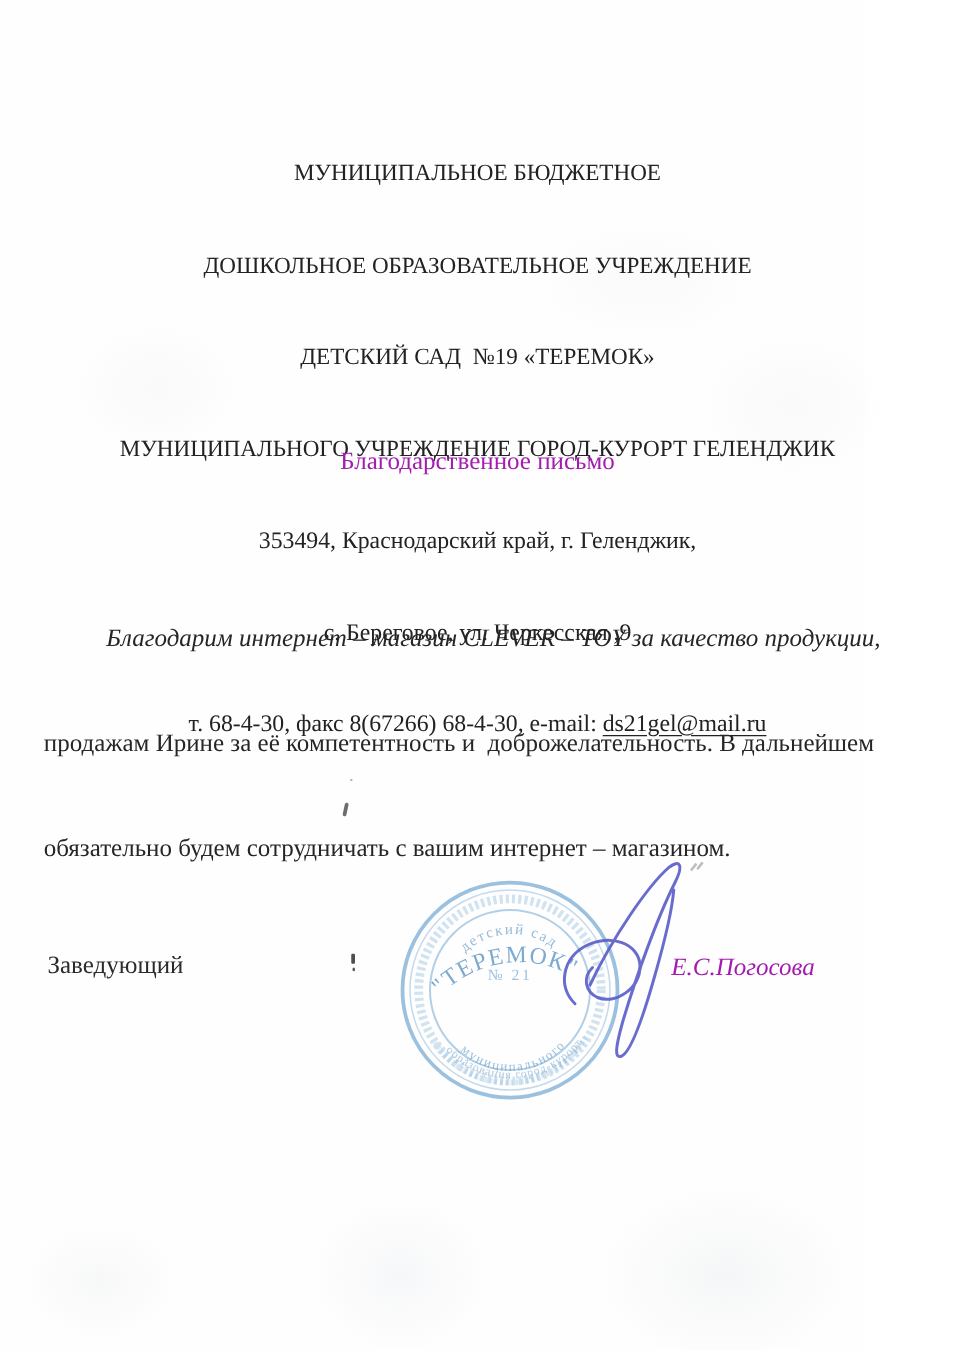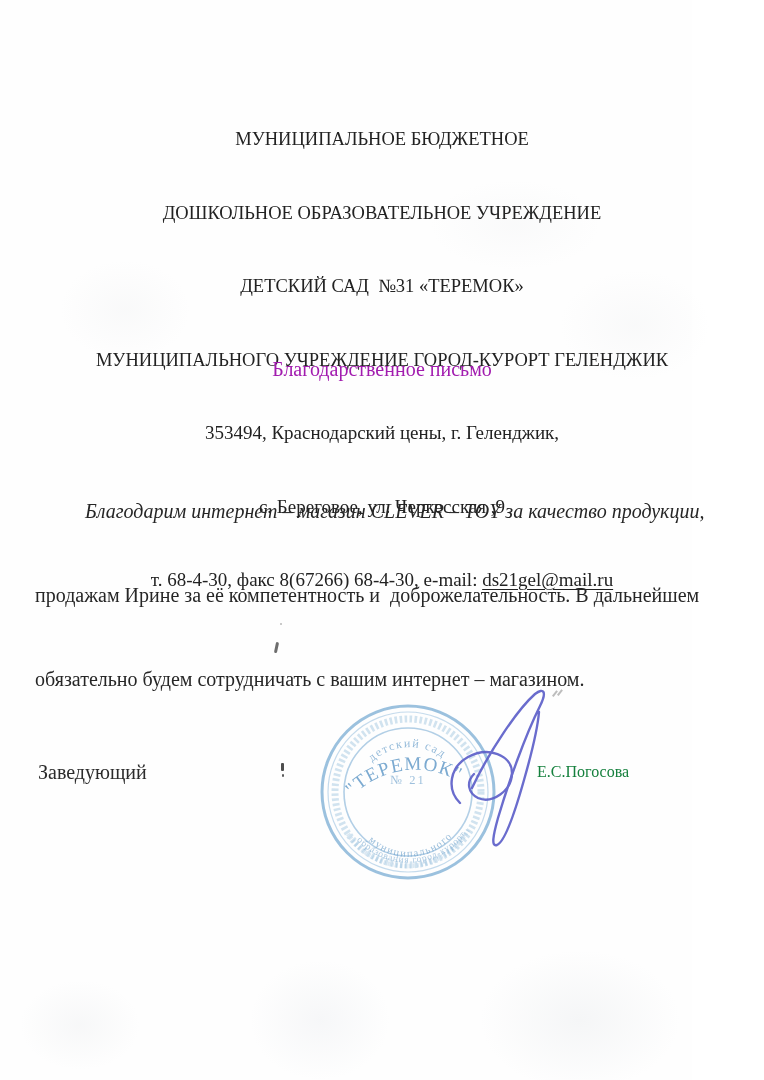--- a/index.html
+++ b/index.html
@@ -45,21 +45,21 @@
     white-space:pre-wrap;
   }
   .body-line{min-height:28px;}
   .body-line.indent{padding-left:50px;font-style:italic;}
 
   .sig-row{position:absolute;left:0;top:0;width:764px;height:0;}
   .sig-position{
     position:absolute;left:38px;top:761px;font-size:20px;color:#2b2b2b;text-align:center;
   }
   .sig-name{
-    position:absolute;left:537px;top:763px;font-size:16px;color:#15803d;
+    position:absolute;left:537px;top:763px;font-size:20px;color:#a21caf;font-style:italic;
   }
 
   .stamp{
     position:absolute;left:318px;top:702px;width:180px;height:180px;
     opacity:0.92;
   }
   .autograph{
     position:absolute;left:442px;top:685px;width:136px;height:172px;
   }
 
@@ -80,23 +80,23 @@
   <div class="smudge sm1"></div>
   <div class="smudge sm2"></div>
   <div class="smudge sm3"></div>
   <div class="smudge sm4"></div>
   <div class="smudge sm5"></div>
   <div class="smudge sm6"></div>
 
   <div class="letterhead">
     <div class="org-line">МУНИЦИПАЛЬНОЕ БЮДЖЕТНОЕ</div>
     <div class="org-line">ДОШКОЛЬНОЕ ОБРАЗОВАТЕЛЬНОЕ УЧРЕЖДЕНИЕ</div>
-    <div class="org-line">ДЕТСКИЙ САД  №31 «ТЕРЕМОК»</div>
+    <div class="org-line">ДЕТСКИЙ САД  №19 «ТЕРЕМОК»</div>
     <div class="org-line">МУНИЦИПАЛЬНОГО УЧРЕЖДЕНИЕ ГОРОД-КУРОРТ ГЕЛЕНДЖИК</div>
-    <div class="addr-line">353494, Краснодарский цены, г. Геленджик,</div>
+    <div class="addr-line">353494, Краснодарский край, г. Геленджик,</div>
     <div class="addr-line">с. Береговое, ул. Черкесская ,9</div>
     <div class="contact-line"><span>т. 68-4-30, факс 8(67266) 68-4-30, e-mail: </span><span class="email">ds21gel@mail.ru</span></div>
   </div>
 
   <div class="doc-title">Благодарственное письмо</div>
 
   <div class="body-text">
     <div class="body-line indent">Благодарим интернет – магазин CLEVER – TOY за качество продукции,</div>
     <div class="body-line">продажам Ирине за её компетентность и  доброжелательность. В дальнейшем</div>
     <div class="body-line">обязательно будем сотрудничать с вашим интернет – магазином.</div>

